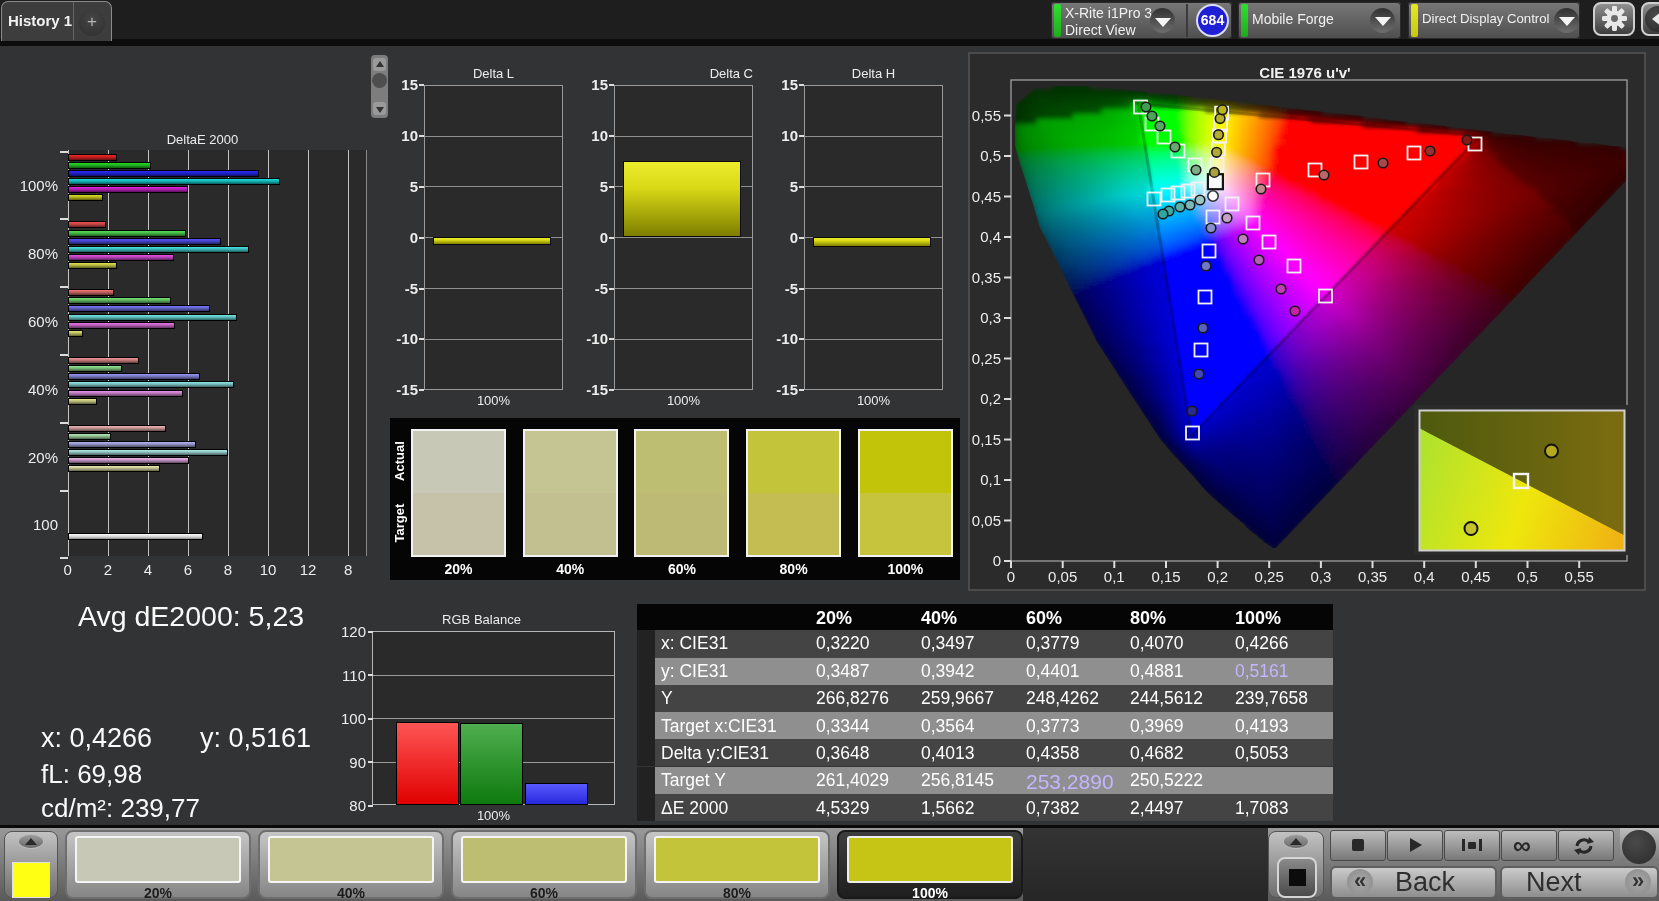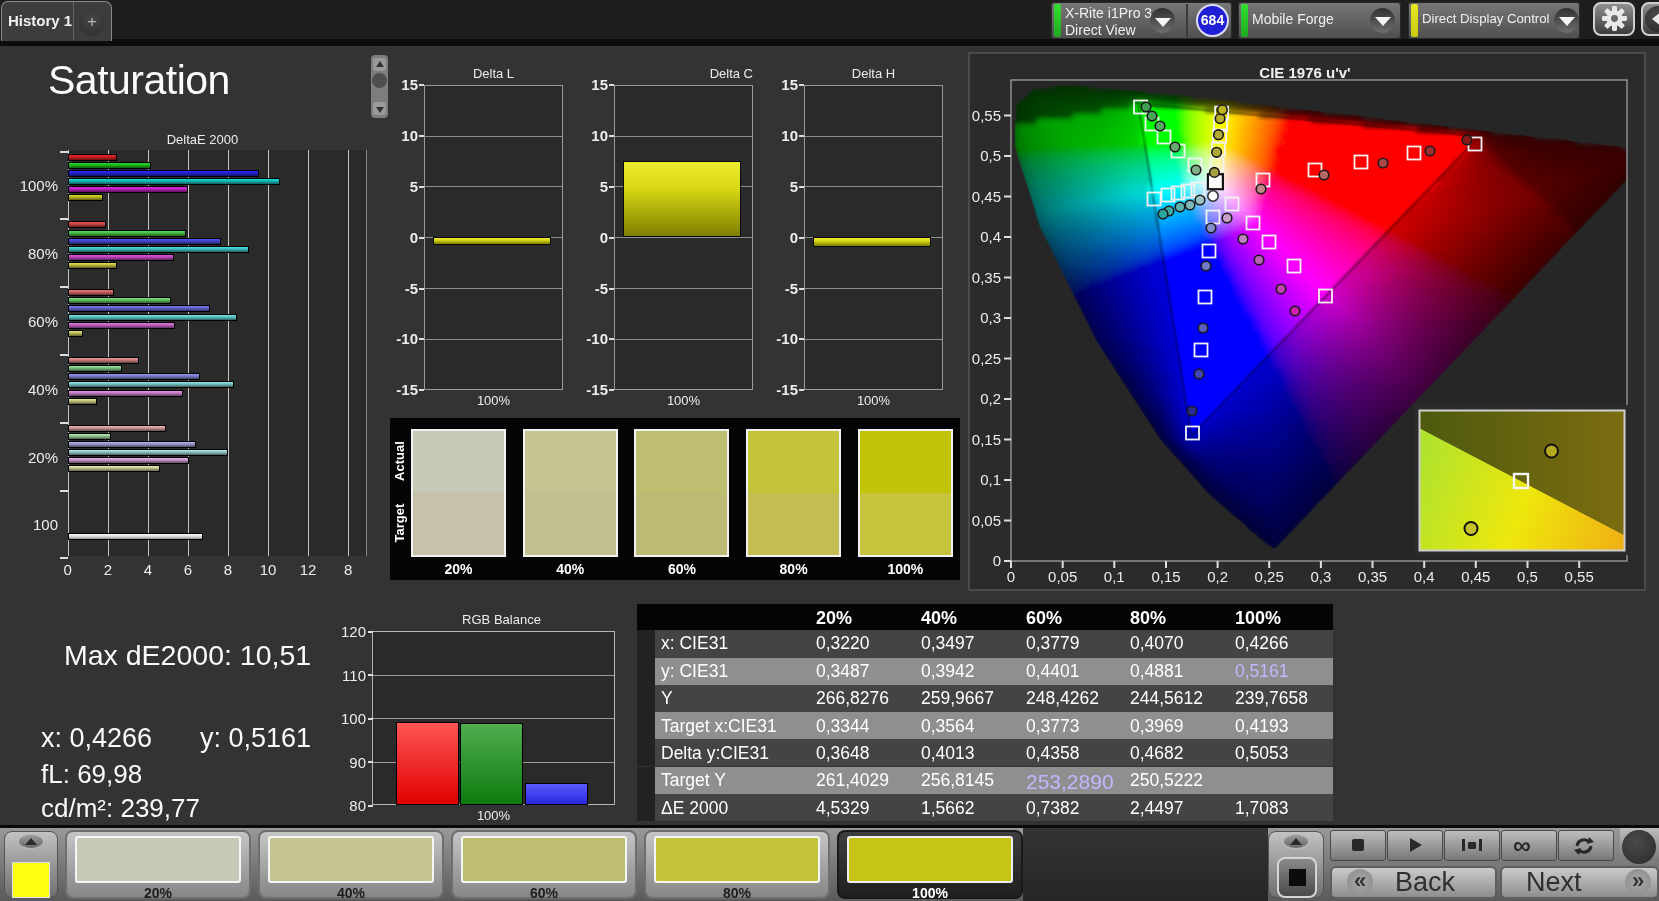--- a/index.html
+++ b/index.html
@@ -40,21 +40,20 @@
       <rect x="-2.6" y="-13" width="5.2" height="7" rx="1.5" transform="rotate(180)" fill="#e8e8e8"></rect>
       <rect x="-2.6" y="-13" width="5.2" height="7" rx="1.5" transform="rotate(225)" fill="#e8e8e8"></rect>
       <rect x="-2.6" y="-13" width="5.2" height="7" rx="1.5" transform="rotate(270)" fill="#e8e8e8"></rect>
       <rect x="-2.6" y="-13" width="5.2" height="7" rx="1.5" transform="rotate(315)" fill="#e8e8e8"></rect>
       <circle r="8.2" fill="#e8e8e8"></circle>
       <circle r="3.6" fill="#6a6a6a"></circle>
     </svg>
 <div class="ab" style="left:1641px;top:2px;width:30px;height:34px;border-radius:8px;border:2px solid #cfcfcf;background:linear-gradient(#909090,#3c3c3c)"></div>
 <div class="ab" style="left:1645px;top:6px;width:26px;height:26px;border-radius:50%;background:radial-gradient(circle at 40% 35%,#4a4a4a,#252525)"></div>
 <div class="ab" style="left:1652px;top:11px;width:0;height:0;border-top:8px solid transparent;border-bottom:8px solid transparent;border-right:10px solid #e8e8e8"></div>
-<div class="ab" style="left:48px;top:57px;color:#fbfbfb;font-size:41px;font-weight:400;letter-spacing:-0.5px">Saturation</div>
 <div class="ab" style="left:371px;top:55px;width:17px;height:63px;background:#7d7d7d;border-radius:4px"></div>
 <div class="ab" style="left:373px;top:58px;width:13px;height:13px;background:#9a9a9a;border-radius:3px"></div>
 <div class="ab" style="left:375.5px;top:61px;width:0;height:0;border-left:4px solid transparent;border-right:4px solid transparent;border-bottom:6px solid #333"></div>
 <div class="ab" style="left:372px;top:73px;width:15px;height:15px;background:#4e4e4e;border-radius:50%"></div>
 <div class="ab" style="left:373px;top:102px;width:13px;height:13px;background:#9a9a9a;border-radius:3px"></div>
 <div class="ab" style="left:375.5px;top:107px;width:0;height:0;border-left:4px solid transparent;border-right:4px solid transparent;border-top:6px solid #333"></div>
 <div class="tt" style="left:62px;top:132px;width:281px;text-align:center">DeltaE 2000</div>
 <div class="ab" style="left:67.7px;top:150px;width:298.3px;height:406px;background:#2a2a2a"></div>
 <div class="ab" style="left:67.7px;top:150px;width:1px;height:406px;background:#c3c3c3"></div>
 <div class="ab" style="left:107.8px;top:150px;width:1px;height:406px;background:#c3c3c3"></div>
@@ -2967,26 +2966,26 @@
           <stop offset="1" stop-color="#7c6c10"></stop>
         </linearGradient>
       </defs>
       <polygon points="1420,411 1624,411 1624,535 1420,428.5" fill="url(#insd)"></polygon>
       <polygon points="1420,428.5 1624,535 1624,550 1420,550" fill="url(#insb)"></polygon>
       <rect x="1419.5" y="410.5" width="205" height="140" fill="none" stroke="#cfcfcf" stroke-width="2"></rect>
       <rect x="1514" y="474" width="14" height="14" fill="none" stroke="#f5f5f5" stroke-width="2.4"></rect>
       <circle cx="1551.5" cy="451" r="6.5" fill="#b5a91e" stroke="#111" stroke-width="2"></circle>
       <circle cx="1471" cy="528.5" r="6.5" fill="#c5c22b" stroke="#111" stroke-width="2"></circle>
     </svg>
-<div class="ab" style="left:64px;top:639px;color:#fafafa;font-size:28.5px">Max dE2000: 10,51</div>
+<div class="ab" style="left:78px;top:600px;color:#fafafa;font-size:28.5px">Avg dE2000: 5,23</div>
 <div class="ab" style="left:41px;top:723px;color:#fafafa;font-size:27px">x: 0,4266</div>
 <div class="ab" style="left:200px;top:723px;color:#fafafa;font-size:27px">y: 0,5161</div>
 <div class="ab" style="left:41px;top:759px;color:#fafafa;font-size:26px">fL: 69,98</div>
 <div class="ab" style="left:41px;top:793px;color:#fafafa;font-size:26px">cd/m²: 239,77</div>
-<div class="tt" style="left:380px;top:612px;width:243px;text-align:center">RGB Balance</div>
+<div class="tt" style="left:360px;top:612px;width:243px;text-align:center">RGB Balance</div>
 <div class="ab" style="left:372px;top:631px;width:243px;height:174px;background:#2a2a2a;border:1px solid #b5b5b5"></div>
 <div class="ab" style="left:373px;top:761.5px;width:241px;height:1px;background:#9a9a9a"></div>
 <div class="ab" style="left:373px;top:718.0px;width:241px;height:1px;background:#9a9a9a"></div>
 <div class="ab" style="left:373px;top:674.5px;width:241px;height:1px;background:#9a9a9a"></div>
 <div class="tt" style="left:326px;top:797.0px;width:40px;text-align:right;font-size:15px">80</div>
 <div class="ab" style="left:368px;top:804.5px;width:5px;height:2px;background:#ddd"></div>
 <div class="tt" style="left:326px;top:753.5px;width:40px;text-align:right;font-size:15px">90</div>
 <div class="ab" style="left:368px;top:761.0px;width:5px;height:2px;background:#ddd"></div>
 <div class="tt" style="left:326px;top:710.0px;width:40px;text-align:right;font-size:15px">100</div>
 <div class="ab" style="left:368px;top:717.5px;width:5px;height:2px;background:#ddd"></div>

